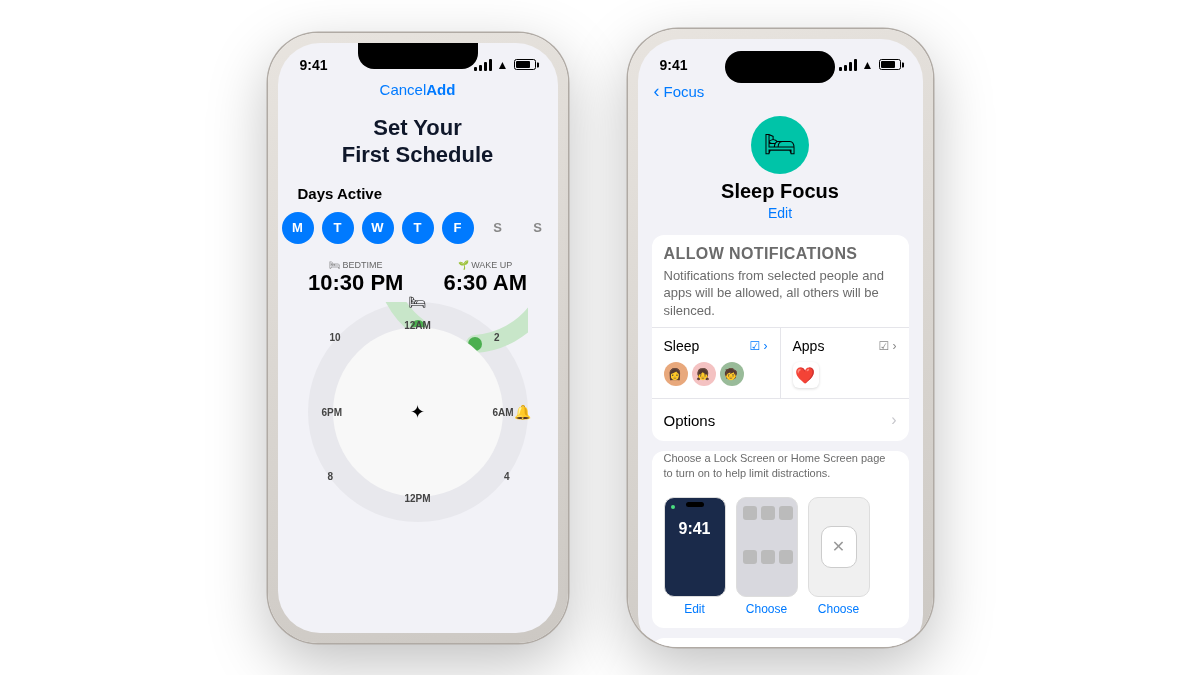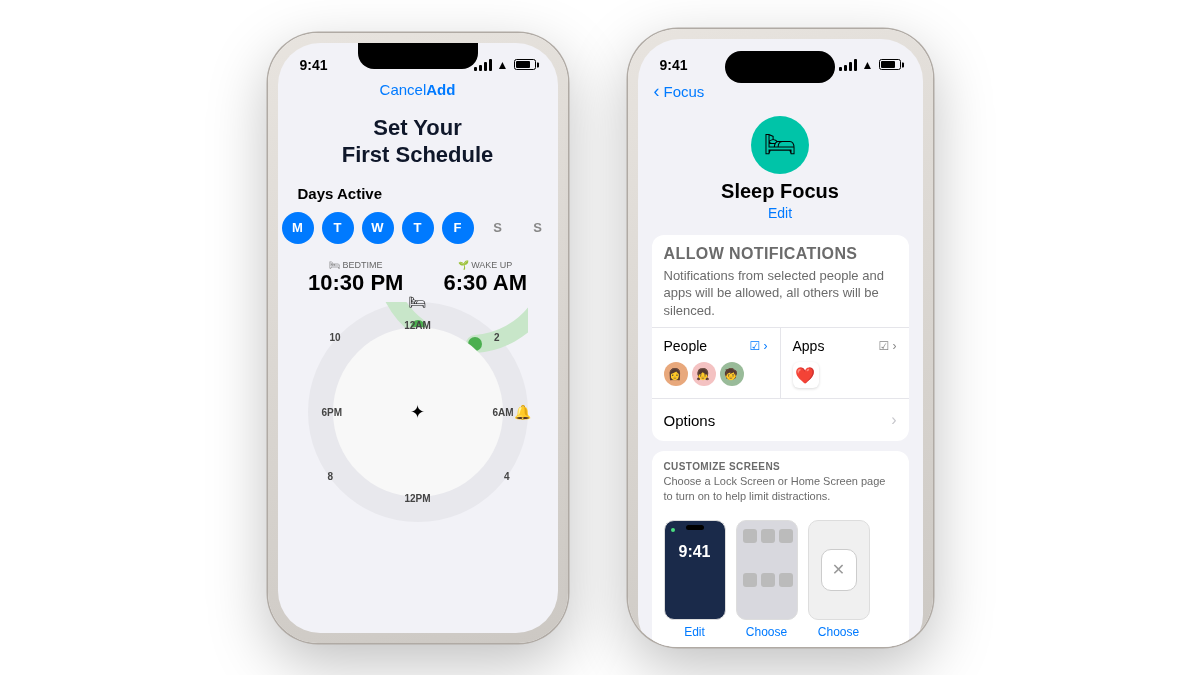--- a/index.html
+++ b/index.html
@@ -613,21 +613,21 @@
         <div class="focus-name">Sleep Focus</div>
         <div class="focus-edit">Edit</div>
       </div>
 
       <div class="settings-section">
         <div class="settings-section-header">ALLOW NOTIFICATIONS</div>
         <div class="settings-section-subtext">Notifications from selected people and apps will be allowed, all others will be silenced.</div>
         <div class="people-apps-row">
           <div class="people-col">
             <div class="col-header">
-              <span>People</span>
+              <span>Sleep</span>
               <span class="col-header-arrow">☑ ›</span>
             </div>
             <div class="avatars-row">
               <div class="avatar-circle avatar1">👩</div>
               <div class="avatar-circle avatar2">👧</div>
               <div class="avatar-circle avatar3">🧒</div>
             </div>
           </div>
           <div class="apps-col">
             <div class="col-header">
@@ -637,21 +637,20 @@
             <div class="apps-heart">❤️</div>
           </div>
         </div>
         <div class="options-row">
           <span>Options</span>
           <span class="options-chevron">›</span>
         </div>
       </div>
 
       <div class="customize-section">
-        <div class="customize-header">CUSTOMIZE SCREENS</div>
         <div class="customize-subtext">Choose a Lock Screen or Home Screen page to turn on to help limit distractions.</div>
         <div class="screens-row">
 
           <div class="screen-preview">
             <div class="lock-screen-thumb">
               <div class="lock-screen-thumb-notch"></div>
               <div class="lock-screen-thumb-indicator"></div>
               <div class="lock-time">9:41</div>
             </div>
             <span class="screen-label">Edit</span>

